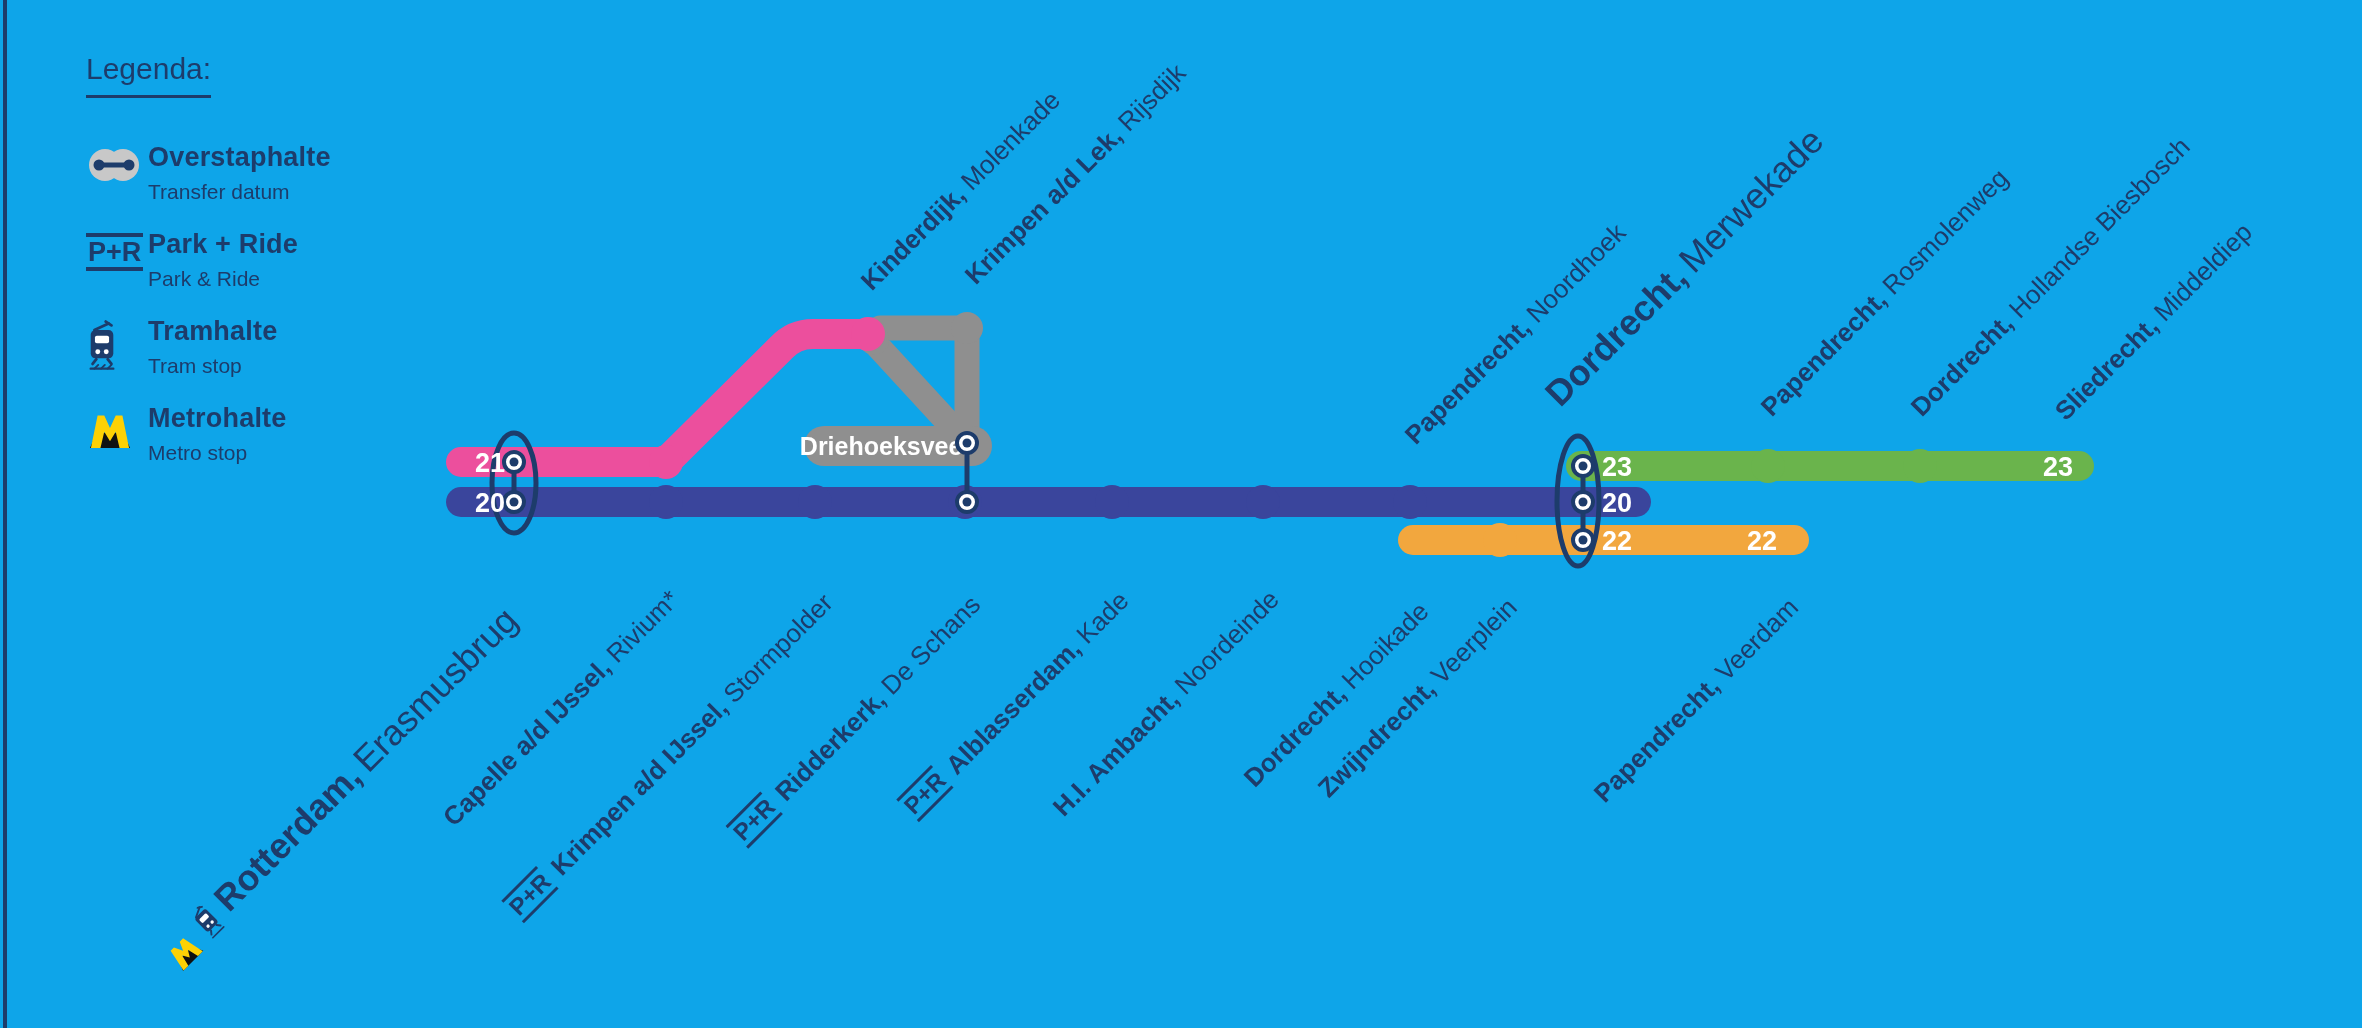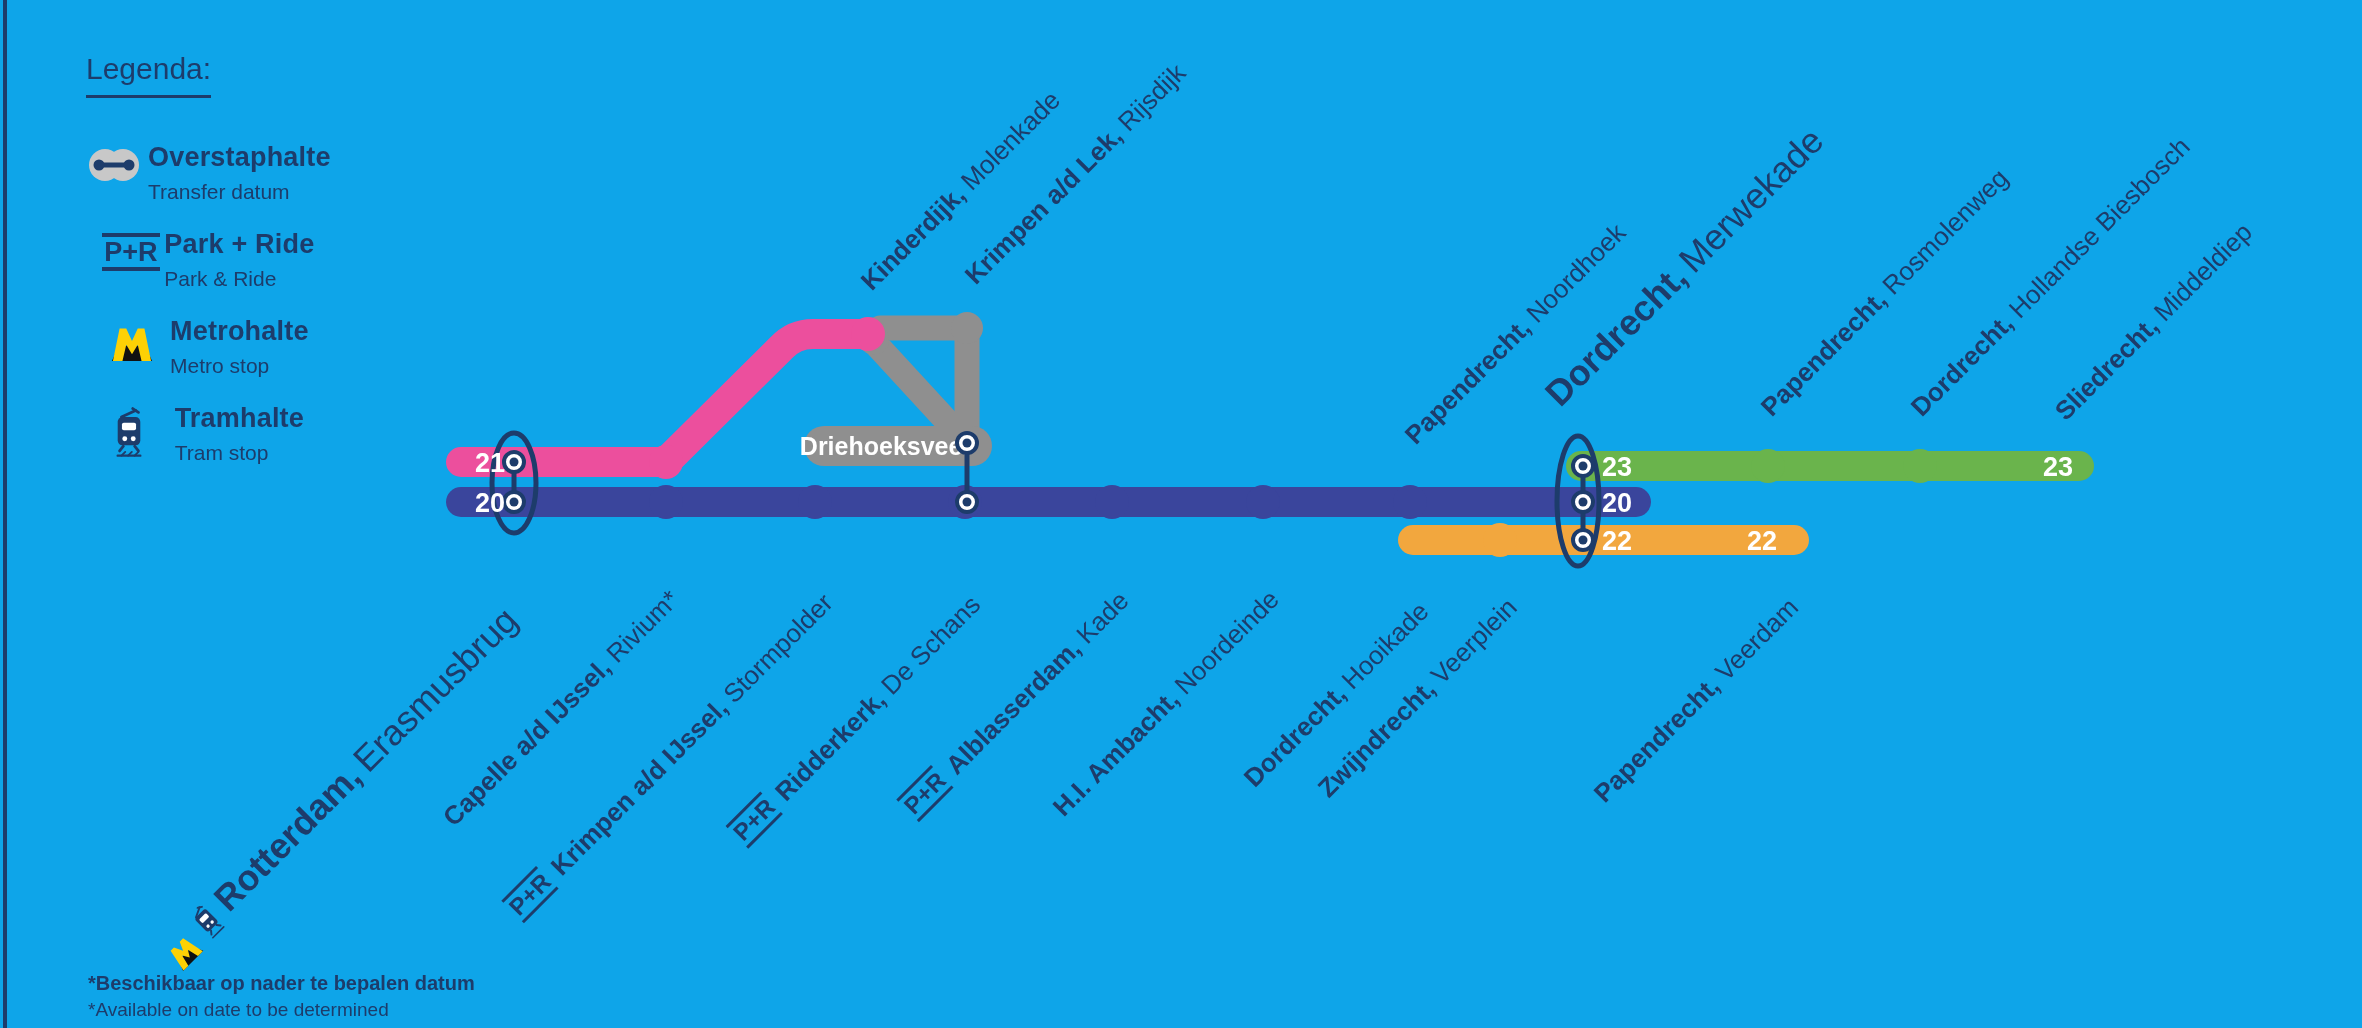--- a/index.html
+++ b/index.html
@@ -3,21 +3,21 @@
 <meta charset="utf-8">
 <style>
   html,body{margin:0;padding:0;background:#ffffff;}
   body{font-family:"Liberation Sans",sans-serif;color:#1d3c6b;}
   .canvas{position:relative;width:2362px;height:1028px;background:#0ea5e9;overflow:hidden;}
   .edge-line{position:absolute;left:3px;top:0;width:4px;height:100%;background:#1d3c6b;}
 
   
   .legend{position:absolute;left:86px;top:52px;}
   .legend-title{display:inline-block;font-size:30px;font-weight:400;padding-bottom:9px;border-bottom:3px solid #1d3c6b;margin-bottom:44px;}
-  .lg-row{display:flex;align-items:flex-start;margin-bottom:23px;min-height:64px;justify-content:center;}
+  .lg-row{display:flex;align-items:flex-start;margin-bottom:23px;min-height:64px;}
   .lg-icon{width:62px;flex:0 0 62px;display:flex;justify-content:flex-start;align-items:flex-start;padding-top:4px;}
   .lg-title{font-size:27px;font-weight:700;letter-spacing:.2px;}
   .lg-sub{font-size:21px;font-weight:400;margin-top:7px;}
   .pr-box{display:inline-block;font-weight:800;font-size:27px;line-height:1.05;border-top:4px solid #1d3c6b;border-bottom:4px solid #1d3c6b;padding:1px 2px;}
 
   
   svg.map{position:absolute;left:0;top:0;}
   .badge{font-size:27px;font-weight:700;fill:#ffffff;text-anchor:middle;}
   .ferry-label{font-size:25px;font-weight:700;fill:#ffffff;text-anchor:middle;}
 
@@ -61,53 +61,53 @@
       </div>
     </div>
 
     <div class="lg-row">
       <div class="lg-icon">
         <span class="pr-box">P+R</span>
       </div>
       <div class="lg-text">
         <div class="lg-title">Park + Ride</div>
         <div class="lg-sub">Park &amp; Ride</div>
-      </div>
-    </div>
-
-    <div class="lg-row">
-      <div class="lg-icon">
-        <svg width="48" height="42" viewBox="0 0 50 44">
-          <polygon points="11,27 39,27 46,43 4,43" fill="#111111"></polygon>
-          <path d="M5 43 L12 9 H19 L25 22 L31 9 H38 L45 43 H35 L31 26 L25 36 L19 26 L15 43 Z" fill="#fdd105"></path>
-        </svg>
-      </div>
-      <div class="lg-text">
-        <div class="lg-title">Metrohalte</div>
-        <div class="lg-sub">Metro stop</div>
       </div>
     </div>
 
     <div class="lg-row">
       <div class="lg-icon">
         <svg width="32" height="54" viewBox="0 0 34 56">
           <path d="M9 10 L24 3" stroke="#1d3c6b" stroke-width="3" stroke-linecap="round" fill="none"></path>
           <path d="M21 1 L27 5" stroke="#1d3c6b" stroke-width="3" stroke-linecap="round" fill="none"></path>
           <rect x="5" y="10" width="24" height="30" rx="5" fill="#1d3c6b"></rect>
           <rect x="9.5" y="16" width="15" height="8" rx="2" fill="#ffffff"></rect>
           <circle cx="12.5" cy="33" r="2.6" fill="#ffffff"></circle>
           <circle cx="21.5" cy="33" r="2.6" fill="#ffffff"></circle>
           <path d="M7 46 L11 41 M27 46 L23 41" stroke="#1d3c6b" stroke-width="3" stroke-linecap="round" fill="none"></path>
           <path d="M5 51 H29" stroke="#1d3c6b" stroke-width="2.5" stroke-linecap="round" fill="none"></path>
           <path d="M9 51 L13 47 M16 51 L20 47 M23 51 L27 47" stroke="#1d3c6b" stroke-width="2" stroke-linecap="round" fill="none"></path>
         </svg>
       </div>
       <div class="lg-text">
         <div class="lg-title">Tramhalte</div>
         <div class="lg-sub">Tram stop</div>
+      </div>
+    </div>
+
+    <div class="lg-row">
+      <div class="lg-icon">
+        <svg width="48" height="42" viewBox="0 0 50 44">
+          <polygon points="11,27 39,27 46,43 4,43" fill="#111111"></polygon>
+          <path d="M5 43 L12 9 H19 L25 22 L31 9 H38 L45 43 H35 L31 26 L25 36 L19 26 L15 43 Z" fill="#fdd105"></path>
+        </svg>
+      </div>
+      <div class="lg-text">
+        <div class="lg-title">Metrohalte</div>
+        <div class="lg-sub">Metro stop</div>
       </div>
     </div>
   </div>
 
   <svg class="map" width="2362" height="1028" viewBox="0 0 2362 1028">
 
     <path d="M880 328 H 965" stroke="#8f8f8f" stroke-width="25" stroke-linecap="round" fill="none"></path>
     <path d="M967 328 V 443" stroke="#8f8f8f" stroke-width="25" stroke-linecap="round" fill="none"></path>
     <path d="M874 342 L967 443" stroke="#8f8f8f" stroke-width="25" stroke-linecap="round" fill="none"></path>
     <circle cx="874" cy="340" r="15" fill="#8f8f8f"></circle>
@@ -225,17 +225,13 @@
   <div class="stn above" style="left:1776px;top:392px;">
     <span class="city">Papendrecht,</span><span class="place">Rosmolenweg</span>
   </div>
   <div class="stn above" style="left:1926px;top:392px;">
     <span class="city">Dordrecht,</span><span class="place">Hollandse Biesbosch</span>
   </div>
   <div class="stn above" style="left:2070px;top:396px;">
     <span class="city">Sliedrecht,</span><span class="place">Middeldiep</span>
   </div>
 
-  <div class="footnote">
-    <div class="fn1">*Beschikbaar op nader te bepalen datum</div>
-    <div class="fn2">*Available on date to be determined</div>
-  </div>
 </div>
 
 </body></html>

